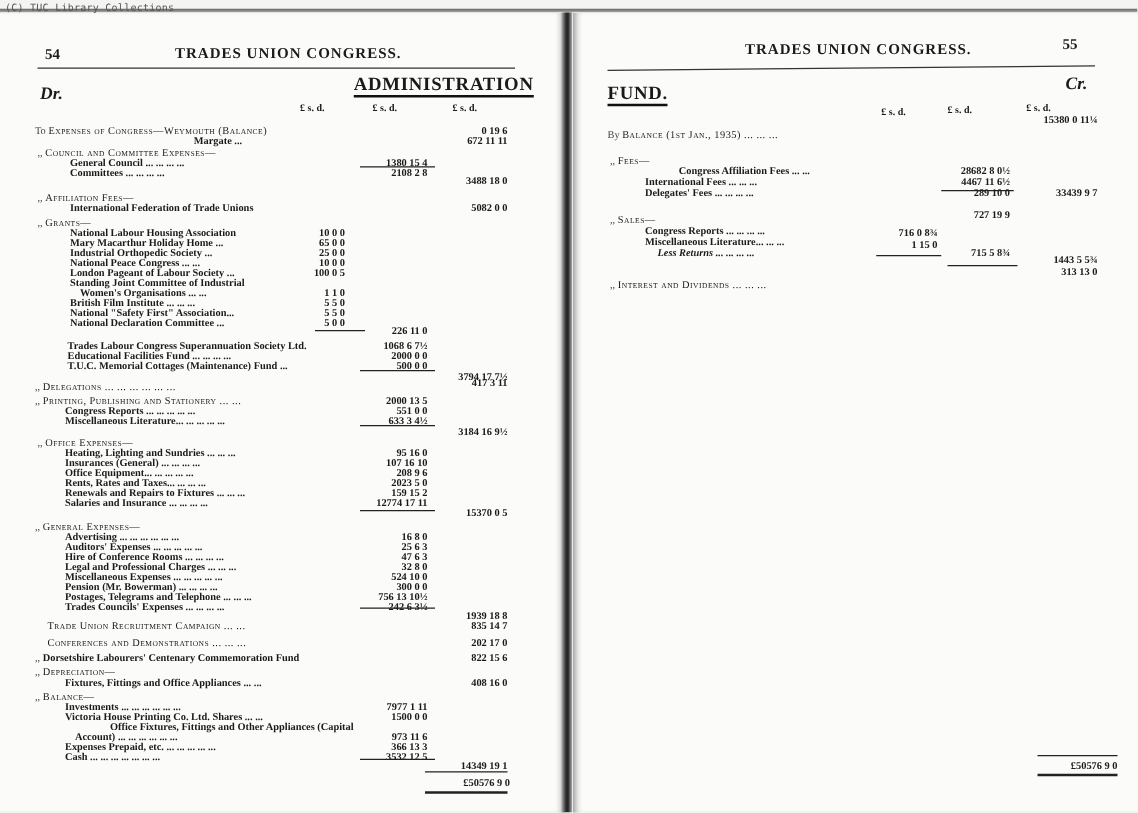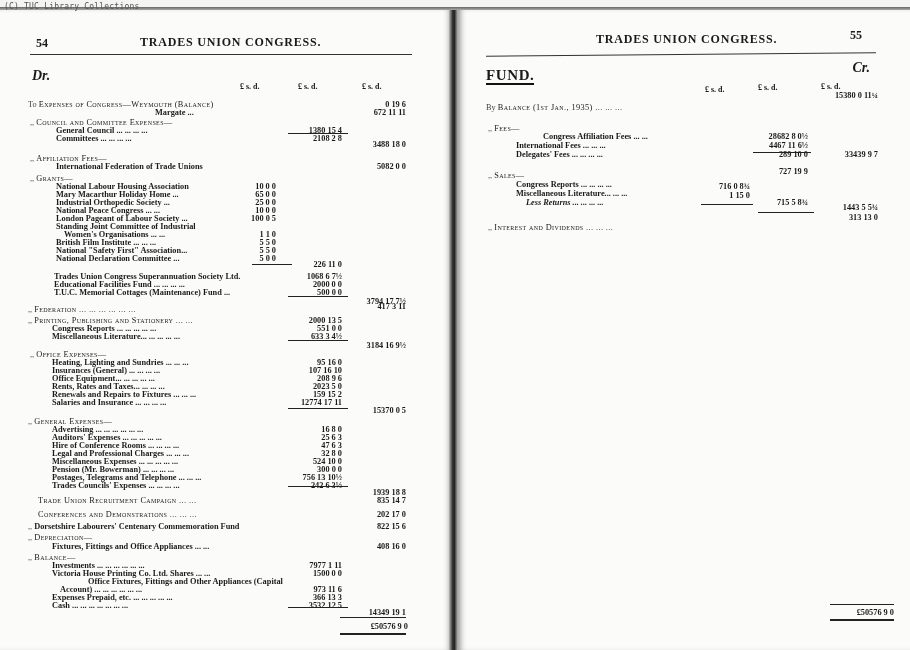--- a/index.html
+++ b/index.html
@@ -34,20 +34,21 @@
 <body>
 
 <div class="watermark">(C) TUC Library Collections</div>
 <div class="top-edge"></div>
 
 <div class="page left">
   <div class="page-num" style="left:36px;">54</div>
   <div class="running-head" style="left:140px;">TRADES UNION CONGRESS.</div>
   <div class="rule" style="left:30px;top:44px;width:382px;"></div>
   <div class="dr">Dr.</div>
+  <div class="acct-title" style="left:283px;top:50px;">ADMINISTRATION</div>
 
   <div class="hdr" style="left:240px;top:72px;">£ s. d.</div>
   <div class="hdr" style="left:298px;top:72px;">£ s. d.</div>
   <div class="hdr" style="left:362px;top:72px;">£ s. d.</div>
 
   <div id="left-rows">
       <div class="row" style="left: 28px; top: 90px;"><span class="dim">To</span> <span class="sc">Expenses of Congress—Weymouth (Balance)</span></div>
       <div class="num" style="left: 336px; width: 70px; top: 90px;">0 19 6</div>
       <div class="row" style="left: 155px; top: 98px;"><span>Margate ...</span></div>
       <div class="num" style="left: 336px; width: 70px; top: 98px;">672 11 11</div>
@@ -74,28 +75,28 @@
       <div class="row" style="left: 56px; top: 212px;"><span>Standing Joint Committee of Industrial</span></div>
       <div class="row" style="left: 64px; top: 220px;"><span>Women's Organisations ... ...</span></div>
       <div class="num" style="left: 206px; width: 70px; top: 220px;">1 1 0</div>
       <div class="row" style="left: 56px; top: 228px;"><span>British Film Institute ... ... ...</span></div>
       <div class="num" style="left: 206px; width: 70px; top: 228px;">5 5 0</div>
       <div class="row" style="left: 56px; top: 236px;"><span>National "Safety First" Association...</span></div>
       <div class="num" style="left: 206px; width: 70px; top: 236px;">5 5 0</div>
       <div class="row" style="left: 56px; top: 244px;"><span>National Declaration Committee ...</span></div>
       <div class="num" style="left: 206px; width: 70px; top: 244px;">5 0 0</div>
       <div class="num" style="left: 272px; width: 70px; top: 250px;">226 11 0</div>
-      <div class="row" style="left: 54px; top: 262px;"><span>Trades Union Congress Superannuation Society Ltd.</span></div>
+      <div class="row" style="left: 54px; top: 262px;"><span>Trades Labour Congress Superannuation Society Ltd.</span></div>
       <div class="num" style="left: 272px; width: 70px; top: 262px;">1068 6 7½</div>
       <div class="row" style="left: 54px; top: 270px;"><span>Educational Facilities Fund ... ... ... ...</span></div>
       <div class="num" style="left: 272px; width: 70px; top: 270px;">2000 0 0</div>
       <div class="row" style="left: 54px; top: 278px;"><span>T.U.C. Memorial Cottages (Maintenance) Fund ...</span></div>
       <div class="num" style="left: 272px; width: 70px; top: 278px;">500 0 0</div>
       <div class="num" style="left: 336px; width: 70px; top: 287px;">3794 17 7½</div>
-      <div class="row" style="left: 28px; top: 295px;"><span class="dim">,,</span> <span class="sc">Federation ... ... ... ... ... ...</span></div>
+      <div class="row" style="left: 28px; top: 295px;"><span class="dim">,,</span> <span class="sc">Delegations ... ... ... ... ... ...</span></div>
       <div class="num" style="left: 336px; width: 70px; top: 292px;">417 3 11</div>
       <div class="row" style="left: 28px; top: 306px;"><span class="dim">,,</span> <span class="sc">Printing, Publishing and Stationery ... ...</span></div>
       <div class="num" style="left: 272px; width: 70px; top: 306px;">2000 13 5</div>
       <div class="row" style="left: 52px; top: 314px;"><span>Congress Reports ... ... ... ... ...</span></div>
       <div class="num" style="left: 272px; width: 70px; top: 314px;">551 0 0</div>
       <div class="row" style="left: 52px; top: 322px;"><span>Miscellaneous Literature... ... ... ... ...</span></div>
       <div class="num" style="left: 272px; width: 70px; top: 322px;">633 3 4½</div>
       <div class="num" style="left: 336px; width: 70px; top: 331px;">3184 16 9½</div>
       <div class="row" style="left: 30px; top: 340px;"><span class="dim">,,</span> <span class="sc">Office Expenses—</span></div>
       <div class="row" style="left: 52px; top: 348px;"><span>Heating, Lighting and Sundries ... ... ...</span></div>

